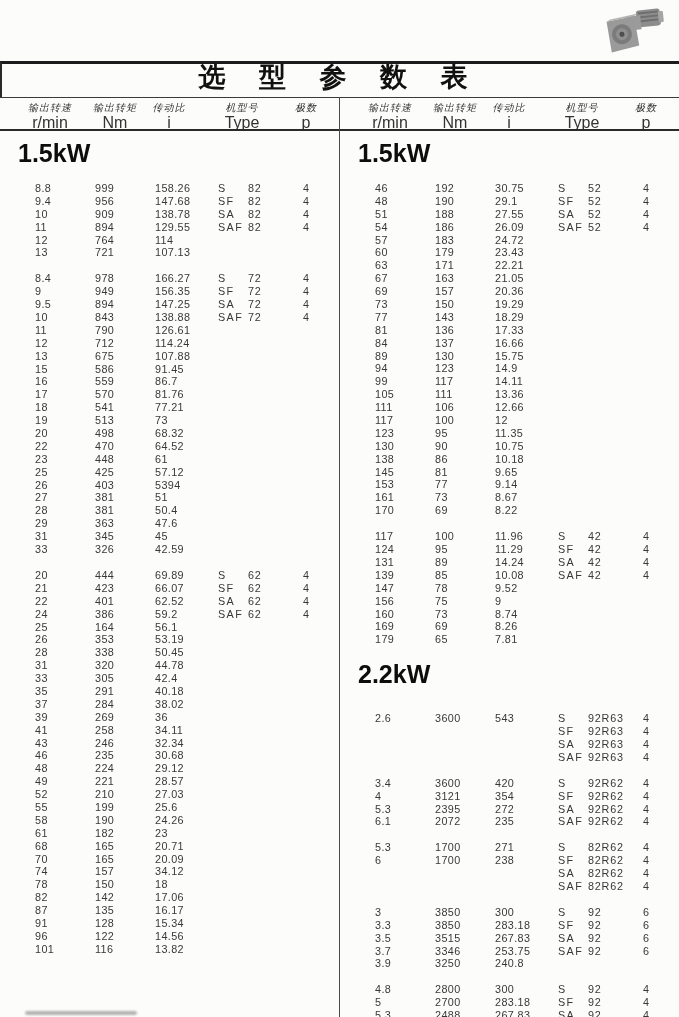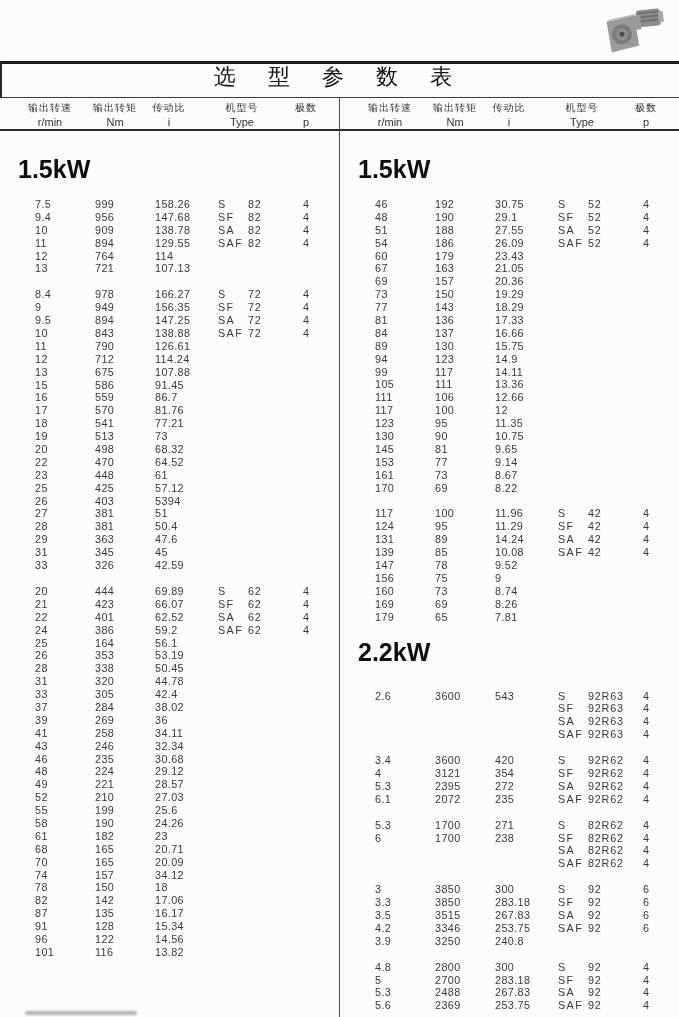--- a/index.html
+++ b/index.html
@@ -11,35 +11,35 @@
   }
   .rule{position:absolute;left:0;width:679px;background:#1c1c1c;}
   .rule-thick{top:61px;height:3px;}
   .rule-thin{top:97px;height:1px;background:#3a3a3a;}
   .rule-med{top:129px;height:2px;background:#2a2a2a;}
   .vdivider{position:absolute;left:339px;top:97px;width:1px;height:920px;background:#4a4a4a;}
   .edge-tick{position:absolute;left:0;top:62px;width:2px;height:35px;background:#2a2a2a;}
 
   .page-title{
     position:absolute;left:0;top:60px;width:679px;height:36px;
-    text-align:center;font-size:22px;font-weight:normal;letter-spacing:13px;
+    text-align:center;font-size:27px;font-weight:bold;letter-spacing:13px;
     color:#111;line-height:34px;white-space:nowrap;
   }
 
   .photo{position:absolute;left:598px;top:4px;width:72px;height:56px;}
 
   .header-band{position:absolute;top:100px;width:340px;}
   .hb-left{left:0;}
   .hb-right{left:340px;}
   .header-grid{display:grid;grid-template-columns:80px 50px 58px 88px 40px;padding-left:10px;}
   .hcell{text-align:center;}
-  .hcell .zh{font-size:10px;letter-spacing:1px;line-height:15px;color:#333;display:block;}
-  .hcell .unit{font-size:11px;line-height:15px;color:#333;display:block;}
-
-  .half{position:absolute;top:154px;width:340px;}
+  .hcell .zh{font-size:10px;letter-spacing:1px;line-height:15px;color:#333;display:block;font-style:italic;}
+  .hcell .unit{font-size:16px;line-height:15px;color:#333;display:block;}
+
+  .half{position:absolute;top:138px;width:340px;}
   .half-left{left:0;}
   .half-right{left:340px;}
 
   .section-title{
     font-size:25px;font-weight:800;color:#0d0d0d;
     line-height:30px;margin:0 0 14px 18px;letter-spacing:0;
   }
   .section-title.later{margin-top:5px;margin-bottom:23px;}
 
   .block{margin-bottom:13px;}
@@ -131,21 +131,21 @@
     </div>
   </div>
 
 <div class="rule rule-med"></div>
 <div class="vdivider"></div>
 
 <div class="half half-left" id="half-left">
     <div class="section-title">1.5kW</div>
     <div class="block">
       <div class="row">
-        <span class="c c0">7.5</span>
+        <span class="c c0">8.8</span>
         <span class="c c1">999</span>
         <span class="c c2">158.26</span>
         <span class="c c3">S</span>
         <span class="c c4">82</span>
         <span class="c c5">4</span>
       </div>
       <div class="row">
         <span class="c c0">9.4</span>
         <span class="c c1">956</span>
         <span class="c c2">147.68</span>
@@ -431,20 +431,28 @@
       </div>
       <div class="row">
         <span class="c c0">33</span>
         <span class="c c1">305</span>
         <span class="c c2">42.4</span>
         <span class="c c3"></span>
         <span class="c c4"></span>
         <span class="c c5"></span>
       </div>
       <div class="row">
+        <span class="c c0">35</span>
+        <span class="c c1">291</span>
+        <span class="c c2">40.18</span>
+        <span class="c c3"></span>
+        <span class="c c4"></span>
+        <span class="c c5"></span>
+      </div>
+      <div class="row">
         <span class="c c0">37</span>
         <span class="c c1">284</span>
         <span class="c c2">38.02</span>
         <span class="c c3"></span>
         <span class="c c4"></span>
         <span class="c c5"></span>
       </div>
       <div class="row">
         <span class="c c0">39</span>
         <span class="c c1">269</span>
@@ -628,28 +636,44 @@
       </div>
       <div class="row">
         <span class="c c0">54</span>
         <span class="c c1">186</span>
         <span class="c c2">26.09</span>
         <span class="c c3">SAF</span>
         <span class="c c4">52</span>
         <span class="c c5">4</span>
       </div>
       <div class="row">
+        <span class="c c0">57</span>
+        <span class="c c1">183</span>
+        <span class="c c2">24.72</span>
+        <span class="c c3"></span>
+        <span class="c c4"></span>
+        <span class="c c5"></span>
+      </div>
+      <div class="row">
         <span class="c c0">60</span>
         <span class="c c1">179</span>
         <span class="c c2">23.43</span>
         <span class="c c3"></span>
         <span class="c c4"></span>
         <span class="c c5"></span>
       </div>
       <div class="row">
+        <span class="c c0">63</span>
+        <span class="c c1">171</span>
+        <span class="c c2">22.21</span>
+        <span class="c c3"></span>
+        <span class="c c4"></span>
+        <span class="c c5"></span>
+      </div>
+      <div class="row">
         <span class="c c0">67</span>
         <span class="c c1">163</span>
         <span class="c c2">21.05</span>
         <span class="c c3"></span>
         <span class="c c4"></span>
         <span class="c c5"></span>
       </div>
       <div class="row">
         <span class="c c0">69</span>
         <span class="c c1">157</span>
@@ -743,20 +767,28 @@
         <span class="c c1">95</span>
         <span class="c c2">11.35</span>
         <span class="c c3"></span>
         <span class="c c4"></span>
         <span class="c c5"></span>
       </div>
       <div class="row">
         <span class="c c0">130</span>
         <span class="c c1">90</span>
         <span class="c c2">10.75</span>
+        <span class="c c3"></span>
+        <span class="c c4"></span>
+        <span class="c c5"></span>
+      </div>
+      <div class="row">
+        <span class="c c0">138</span>
+        <span class="c c1">86</span>
+        <span class="c c2">10.18</span>
         <span class="c c3"></span>
         <span class="c c4"></span>
         <span class="c c5"></span>
       </div>
       <div class="row">
         <span class="c c0">145</span>
         <span class="c c1">81</span>
         <span class="c c2">9.65</span>
         <span class="c c3"></span>
         <span class="c c4"></span>
@@ -983,21 +1015,21 @@
       </div>
       <div class="row">
         <span class="c c0">3.5</span>
         <span class="c c1">3515</span>
         <span class="c c2">267.83</span>
         <span class="c c3">SA</span>
         <span class="c c4">92</span>
         <span class="c c5">6</span>
       </div>
       <div class="row">
-        <span class="c c0">4.2</span>
+        <span class="c c0">3.7</span>
         <span class="c c1">3346</span>
         <span class="c c2">253.75</span>
         <span class="c c3">SAF</span>
         <span class="c c4">92</span>
         <span class="c c5">6</span>
       </div>
       <div class="row">
         <span class="c c0">3.9</span>
         <span class="c c1">3250</span>
         <span class="c c2">240.8</span>

